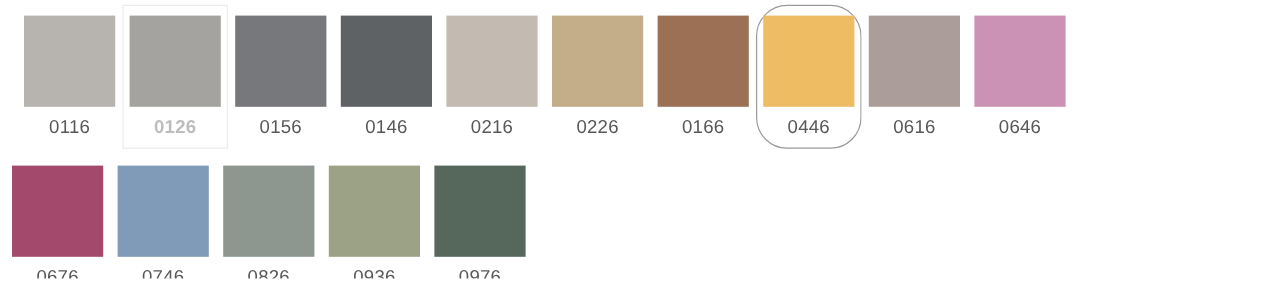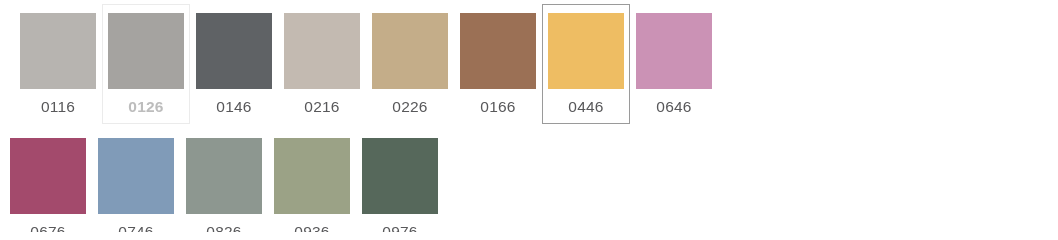--- a/index.html
+++ b/index.html
@@ -33,20 +33,21 @@
     box-sizing: border-box;
     border: 1px solid transparent;
     padding: 8px 5px 7px 5px;
     display: flex;
     flex-direction: column;
     align-items: center;
     background: #ffffff;
   }
   .swatch-cell.selected {
     border-color: #9a9a9a;
+    border-radius: 26px;
   }
   .swatch-cell.hovered {
     border-color: #ebebeb;
     font-weight: bold;
   }
   .swatch-chip {
     width: 76px;
     height: 76px;
     display: block;
   }
@@ -73,38 +74,46 @@
   <div class="swatch-row row-1" id="row-0">
       <div class="swatch-cell">
         <span class="swatch-chip" style="background-color: rgb(183, 180, 176);"></span>
         <span class="swatch-label">0116</span>
       </div>
       <div class="swatch-cell hovered">
         <span class="swatch-chip" style="background-color: rgb(165, 163, 160);"></span>
         <span class="swatch-label">0126</span>
       </div>
       <div class="swatch-cell">
+        <span class="swatch-chip" style="background-color: rgb(118, 120, 124);"></span>
+        <span class="swatch-label">0156</span>
+      </div>
+      <div class="swatch-cell">
         <span class="swatch-chip" style="background-color: rgb(95, 98, 101);"></span>
         <span class="swatch-label">0146</span>
       </div>
       <div class="swatch-cell">
         <span class="swatch-chip" style="background-color: rgb(195, 186, 177);"></span>
         <span class="swatch-label">0216</span>
       </div>
       <div class="swatch-cell">
         <span class="swatch-chip" style="background-color: rgb(196, 173, 137);"></span>
         <span class="swatch-label">0226</span>
       </div>
       <div class="swatch-cell">
         <span class="swatch-chip" style="background-color: rgb(155, 112, 85);"></span>
         <span class="swatch-label">0166</span>
       </div>
       <div class="swatch-cell selected">
         <span class="swatch-chip" style="background-color: rgb(238, 189, 99);"></span>
         <span class="swatch-label">0446</span>
+      </div>
+      <div class="swatch-cell">
+        <span class="swatch-chip" style="background-color: rgb(171, 158, 154);"></span>
+        <span class="swatch-label">0616</span>
       </div>
       <div class="swatch-cell">
         <span class="swatch-chip" style="background-color: rgb(203, 146, 181);"></span>
         <span class="swatch-label">0646</span>
       </div>
     </div>
   <div class="swatch-row row-2" id="row-1">
       <div class="swatch-cell">
         <span class="swatch-chip" style="background-color: rgb(163, 74, 108);"></span>
         <span class="swatch-label">0676</span>

